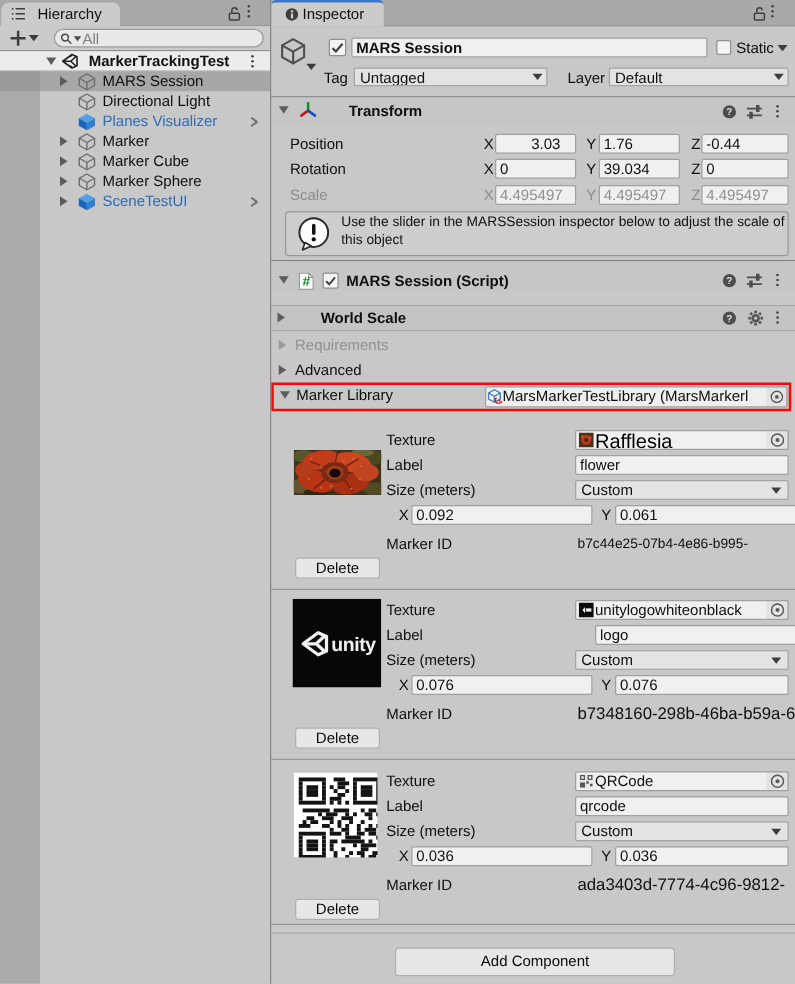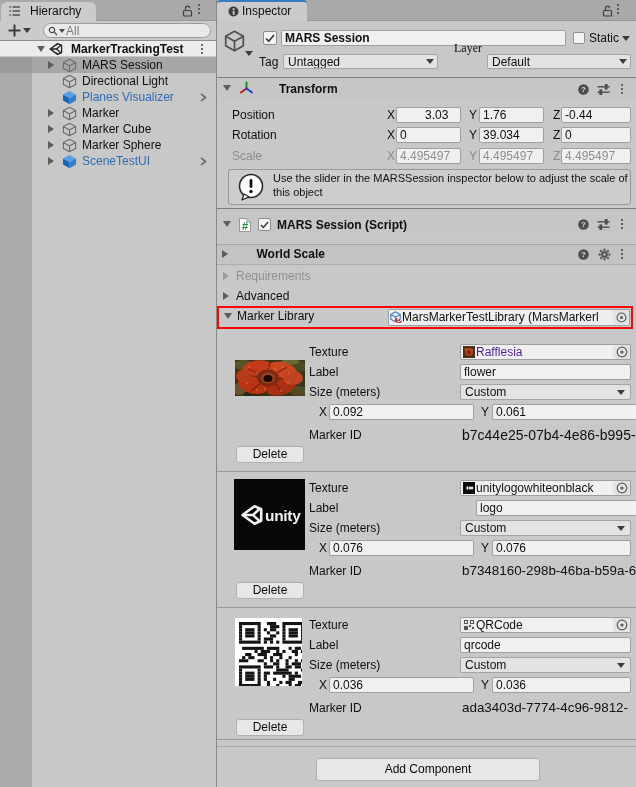--- a/index.html
+++ b/index.html
@@ -194,21 +194,21 @@
 
     <div class="field" style="left:64px;top:30px;width:285px;height:16px;"><span class="b" style="line-height:15px;display:inline-block;">MARS Session</span></div>
 
     <div class="cb" style="left:356px;top:32px;width:12px;height:12px;"></div>
     <div class="abs txt" style="left:372px;top:30px;">Static</div>
     <div class="caret" style="left:405px;top:36px;"></div>
 
     <div class="abs txt" style="left:42px;top:54px;">Tag</div>
     <div class="drop" style="left:66px;top:54px;width:155px;height:15px;">Untagged</div>
     <div class="caret" style="left:209px;top:59px;"></div>
-    <div class="abs txt" style="left:237px;top:40px;font-family:Liberation Serif, serif;">Layer</div>
+    <div class="abs txt" style="left:237px;top:54px;">Layer</div>
     <div class="drop" style="left:270px;top:54px;width:144px;height:15px;">Default</div>
     <div class="caret" style="left:402px;top:59px;"></div>
   </div>
   <div id="itransform">
     <div class="abs" style="left:0;top:77px;width:419px;height:1px;background:#7f7f7f;"></div>
     <div class="abs" style="left:0;top:78px;width:419px;height:21px;background:#c6c6c6;"></div>
     <div class="fold foldd" style="left:6px;top:85px;"></div>
 
     <svg class="abs" style="left:22px;top:81px;" width="15" height="15" viewBox="0 0 15 15">
       <g stroke-width="2" stroke-linecap="round">
@@ -386,37 +386,37 @@
         </svg></div>
    <div class="abs txt" style="left:92px;top:344px;">Texture</div>
    <div class="field" style="left:243px;top:344px;width:171px;height:16px;"></div>
    <svg class="abs rafmini" style="left:246px;top:346px;" width="12" height="12" viewBox="0 0 12 12">
         <rect width="12" height="12" fill="#4a3218"></rect>
         <circle cx="6" cy="6" r="4" fill="#b53a1e"></circle>
         <circle cx="6" cy="6" r="1.6" fill="#5e1c10"></circle>
         <circle cx="3" cy="3.4" r="1.2" fill="#c8502a"></circle>
         <circle cx="9" cy="4" r="1.2" fill="#c8502a"></circle>
       </svg>
-   <div class="abs" style="left:259px;top:345px;font-size:12px;white-space:nowrap;overflow:hidden;width:136px;color:#4c1d95;">Rafflesia</div>
+   <div class="abs" style="left:259px;top:345px;font-size:16px;white-space:nowrap;overflow:hidden;width:136px;color:#000000;">Rafflesia</div>
    <div class="abs" style="left:396px;top:344px;width:18px;height:16px;background:#e3e3e3;border:1px solid #a0a0a0;border-left:none;border-radius:0 2px 2px 0;box-sizing:border-box;"></div>
    <svg class="abs oring" style="left:399px;top:346px;" width="12" height="12" viewBox="0 0 12 12">
         <circle cx="6" cy="6" r="4.8" fill="none" stroke="#5a5a5a" stroke-width="1.2"></circle>
         <circle cx="6" cy="6" r="1.6" fill="#5a5a5a"></circle>
       </svg>
    <div class="abs txt" style="left:92px;top:364px;">Label</div>
    <div class="field" style="left:243px;top:364px;width:171px;height:16px;">flower</div>
    <div class="abs txt" style="left:92px;top:384px;">Size (meters)</div>
    <div class="drop" style="left:243px;top:384px;width:171px;height:16px;">Custom</div>
    <div class="caret" style="left:400px;top:390px;"></div>
    <div class="abs txt" style="left:102px;top:404px;">X</div>
    <div class="field" style="left:112px;top:404px;width:145px;height:16px;">0.092</div>
    <div class="abs txt" style="left:264px;top:404px;">Y</div>
    <div class="field" style="left:275px;top:404px;width:160px;height:16px;">0.061</div>
    <div class="abs txt" style="left:92px;top:427px;">Marker ID</div>
-   <div class="abs txt" style="left:245px;top:427px;font-size:14px;width:174px;overflow:hidden;">b7c44e25-07b4-4e86-b995-</div>
+   <div class="abs txt" style="left:245px;top:427px;font-size:11px;width:174px;overflow:hidden;">b7c44e25-07b4-4e86-b995-</div>
    <div class="btn" style="left:19px;top:446px;width:68px;height:17px;line-height:15px;">Delete</div>
 
    <div class="abs" style="left:0;top:471px;width:419px;height:1px;background:#999999;"></div>
    <div class="abs prev uniprev" style="top:479px;"><svg width="71" height="71" viewBox="0 0 71 71">
           <rect width="71" height="71" fill="#070707"></rect>
           <g stroke="#f2f2f2" stroke-width="2.6" fill="none" stroke-linejoin="round">
             <path d="M8.5 36 L20.5 27.2 L27.2 30.2 L27.2 41.8 L20.5 44.8 Z"></path>
             <path d="M8.5 36 L19 36 M19 36 L26.2 29.4 M19 36 L26.2 42.6"></path>
           </g>
           <text x="31" y="42" font-family="Liberation Sans" font-size="15.5" font-weight="bold" fill="#f2f2f2" letter-spacing="-0.3">unity</text>

